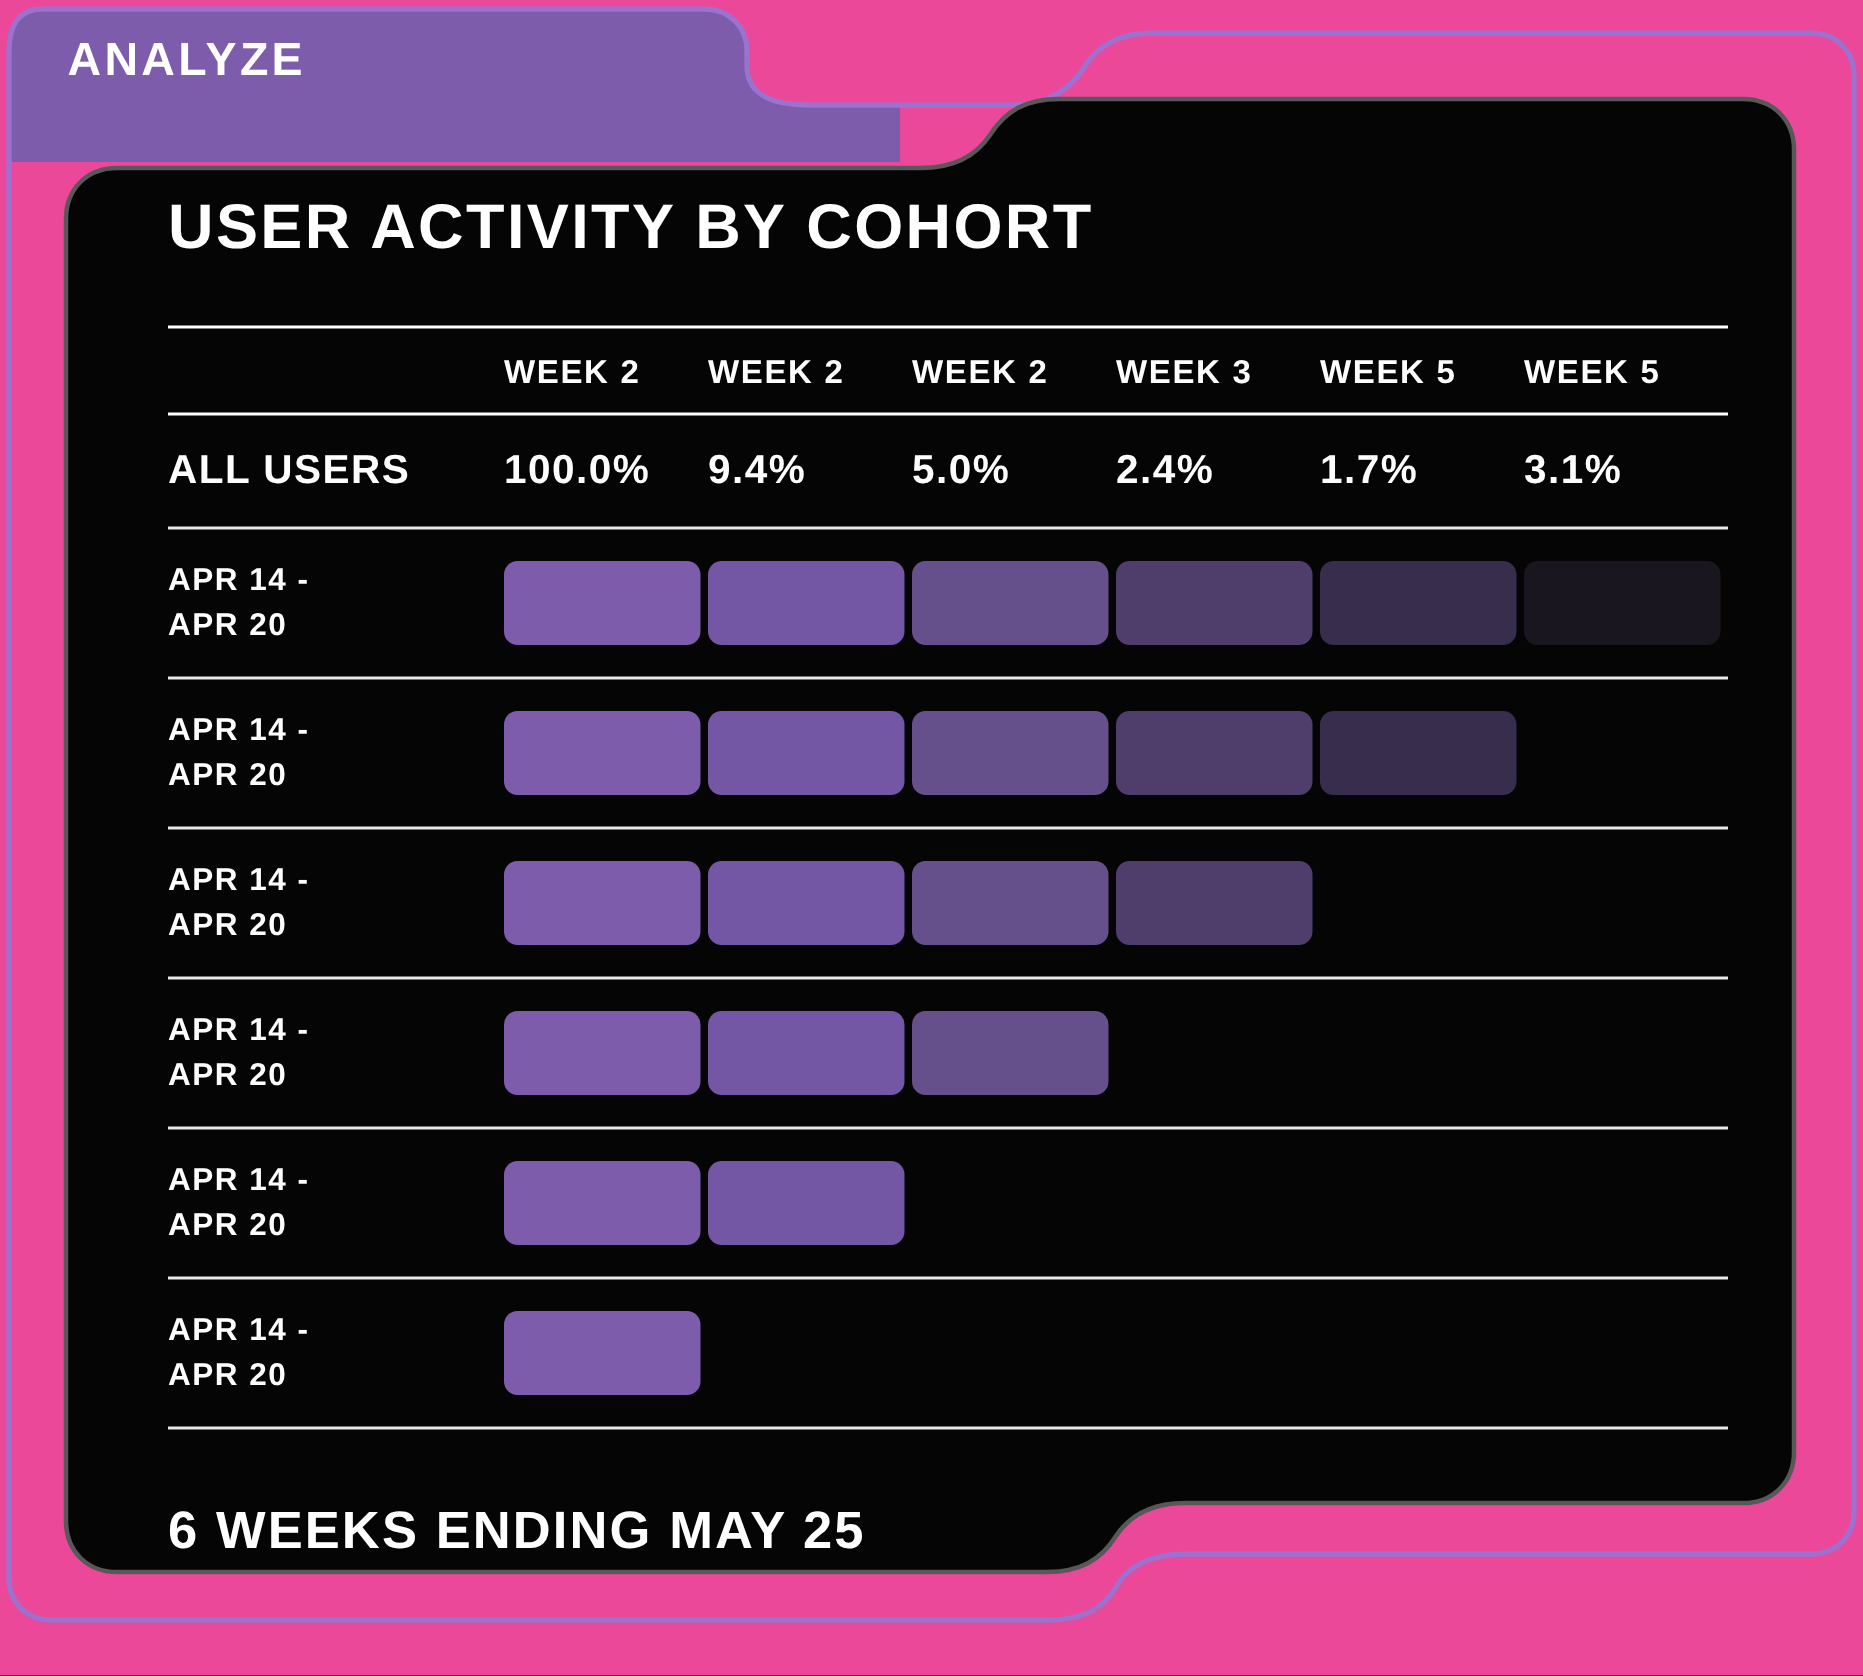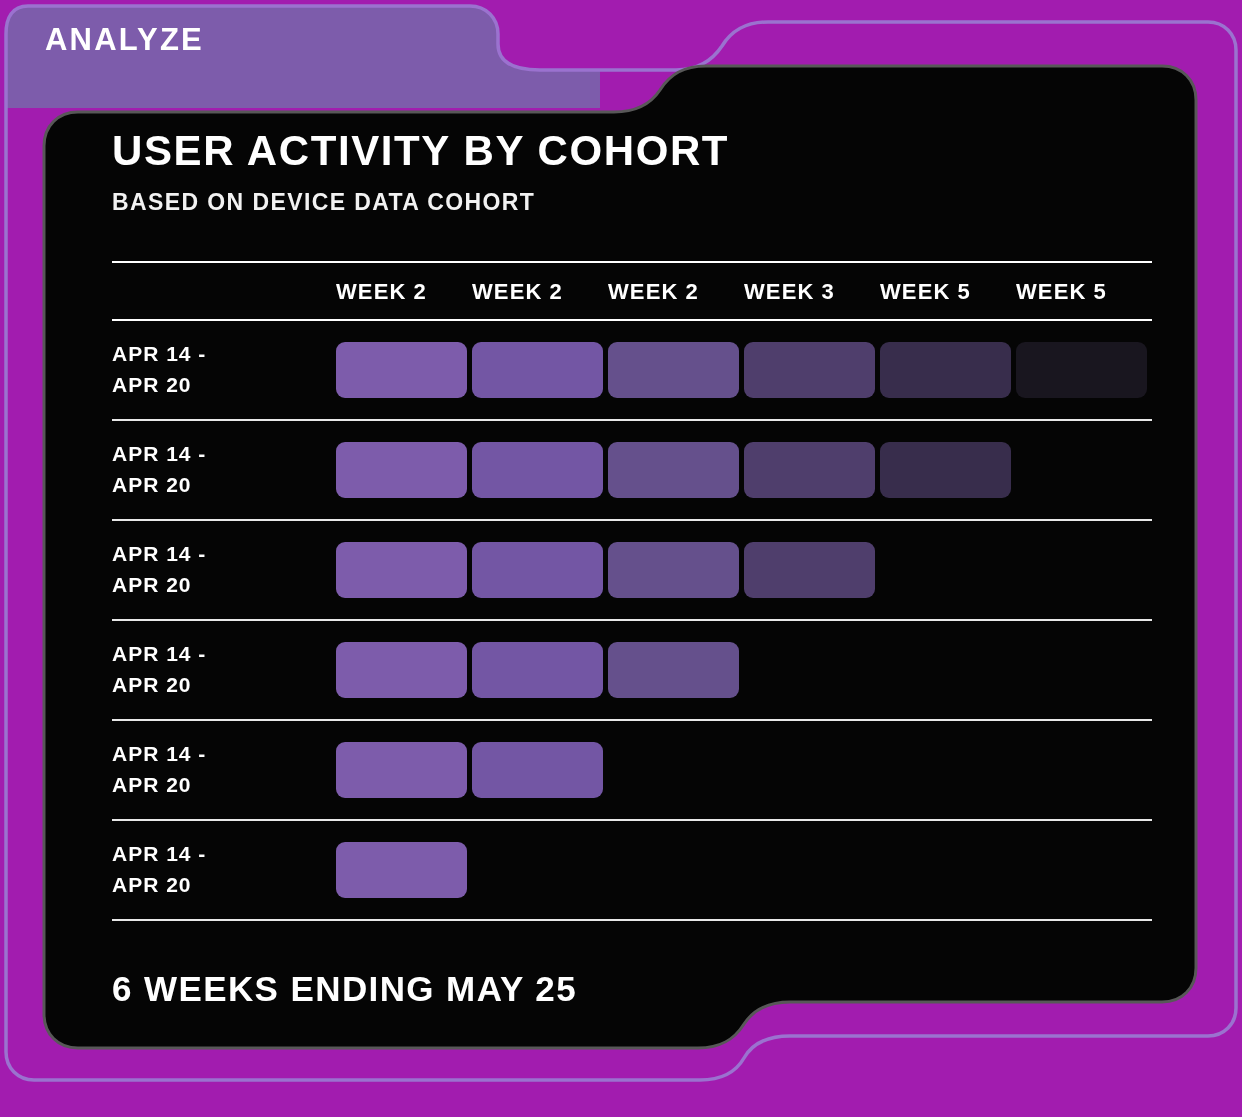--- a/index.html
+++ b/index.html
@@ -10,21 +10,21 @@
     height: 1117px;
     background: #000000;
     font-family: "Liberation Sans", sans-serif;
     overflow: hidden;
   }
 
   #stage {
     position: relative;
     width: 1242px;
     height: 1117px;
-    background: #a21caf;
+    background: #ec4899;
   }
 
   
   #frame-svg {
     position: absolute;
     left: 0; top: 0;
     width: 1242px;
     height: 1117px;
     pointer-events: none;
   }
@@ -201,21 +201,20 @@
              L 44 146
              C 44 126 58 112 78 112 Z" fill="#050505" stroke="#585858" stroke-width="3"></path>
   </svg>
 
   <div class="tab-label">ANALYZE</div>
 
   <div id="content">
 
     <div class="chart-title">USER ACTIVITY BY COHORT</div>
 
-    <div class="chart-subtitle">BASED ON DEVICE DATA COHORT</div>
 
     <table id="cohort-table">
       <colgroup>
         <col class="label-col">
         <col class="week-col">
           <col class="week-col">
           <col class="week-col">
         <col class="week-col">
           <col class="week-col">
           <col class="week-col">
@@ -228,20 +227,29 @@
           <th>WEEK 2</th>
           <th>WEEK 2</th>
           <th>WEEK 3</th>
           <th>WEEK 5</th>
           <th>WEEK 5</th>
         </tr>
       </thead>
 
       <tbody>
 
+        <tr class="allusers-row rule-thin">
+          <td class="row-label">ALL USERS</td>
+          <td>100.0%</td>
+          <td>9.4%</td>
+          <td>5.0%</td>
+          <td>2.4%</td>
+          <td>1.7%</td>
+          <td>3.1%</td>
+        </tr>
 
         <tr class="cohort-row rule-thin">
           <td class="row-label">
             <span>APR 14 -</span><br>
             <span>APR 20</span>
           </td>
           <td>
               <span class="cell-wrap">
                 <span class="cell-block" style="background: rgb(125, 92, 171);"></span>
               </span>

